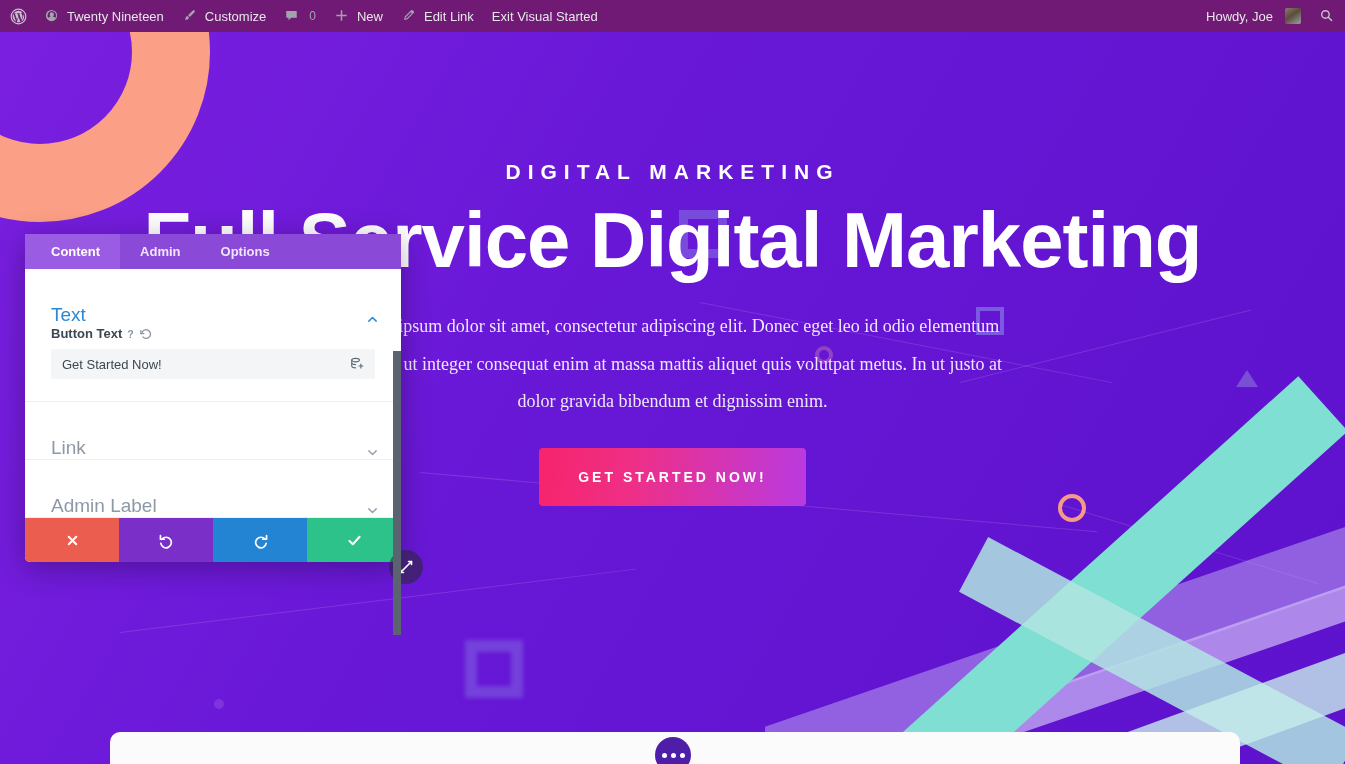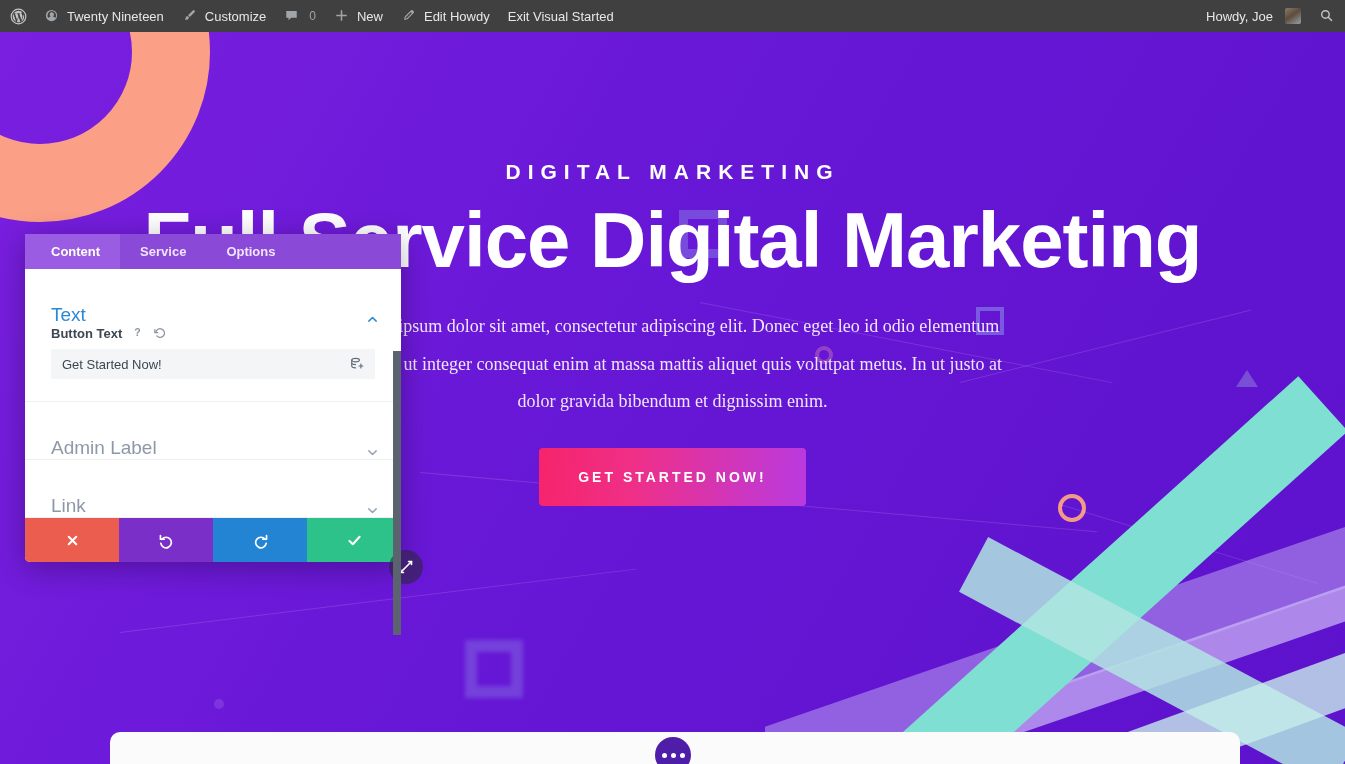--- a/index.html
+++ b/index.html
@@ -11,21 +11,21 @@
     font-family: "Liberation Sans", sans-serif;
     background: #6a18d4;
   }
 
   
   #admin-bar {
     position: absolute;
     top: 0; left: 0;
     width: 1345px;
     height: 32px;
-    background: #404040;
+    background: #701a75;
     display: flex;
     align-items: center;
     z-index: 100;
     font-size: 13px;
     color: #e6e7e8;
   }
   .ab-item {
     display: flex;
     align-items: center;
     gap: 6px;
@@ -382,22 +382,22 @@
     display: flex;
     align-items: center;
     justify-content: center;
   }
   .section.open .chev { color: #2d88d4; }
 
   .section-body { padding: 0 26px 22px; }
 
   .field-label-row {
     display: flex;
-    align-items: flex-start;
-    gap: 9px;
+    align-items: flex-end;
+    gap: 2px;
     margin-bottom: 8px;
   }
   .field-label {
     font-size: 13px;
     font-weight: 700;
     color: #3c4752;
   }
   .field-help, .field-reset {
     color: #8c96a3;
     font-size: 13px;
@@ -539,21 +539,21 @@
     </span>
     <span>New</span>
   </div>
 
   <div class="ab-item">
     <span class="ab-icon">
       <svg width="15" height="15" viewBox="0 0 20 20" fill="#a0a5aa">
         <path d="M15.6 3.1a1.5 1.5 0 0 0-2.2 0L5.1 11.4l-1 4.5 4.5-1 8.3-8.3a1.5 1.5 0 0 0 0-2.2l-1.3-1.3zM6.4 12.2l6.6-6.6 1.4 1.4-6.6 6.6-1.9.5.5-1.9z"></path>
       </svg>
     </span>
-    <span>Edit Howdy</span>
+    <span>Edit Link</span>
   </div>
 
   <div class="ab-item">
     <span>Exit Visual Started</span>
   </div>
 
   <div id="admin-bar-right">
     <div class="ab-item">
       <span>Howdy, Joe</span>
       <span class="ab-avatar"></span>
@@ -606,21 +606,21 @@
     <span></span>
     <span></span>
     <span></span>
   </div>
 
   <div id="settings-modal">
 
 
     <div id="modal-tabs">
       <div class="modal-tab active">Content</div>
-      <div class="modal-tab">Service</div>
+      <div class="modal-tab">Admin</div>
       <div class="modal-tab">Options</div>
     </div>
 
 
     <div id="modal-body">
 
       <div class="section open">
         <div class="section-head">
           <span class="section-title">Text</span>
           <span class="chev">
@@ -653,32 +653,32 @@
                 <path d="M3.1 8.2v3.1c0 1.1 1.9 2 4.3 2"></path>
                 <path d="M13.4 9.1v4.4M11.2 11.3h4.4"></path>
               </svg>
             </span>
           </div>
         </div>
       </div>
 
       <div class="section">
         <div class="section-head">
-          <span class="section-title">Admin Label</span>
+          <span class="section-title">Link</span>
           <span class="chev">
             <svg width="13" height="13" viewBox="0 0 16 16" fill="none" stroke="currentColor" stroke-width="1.8" stroke-linecap="round" stroke-linejoin="round">
               <path d="M3.5 6L8 10.4 12.5 6"></path>
             </svg>
           </span>
         </div>
       </div>
 
       <div class="section">
         <div class="section-head">
-          <span class="section-title">Link</span>
+          <span class="section-title">Admin Label</span>
           <span class="chev">
             <svg width="13" height="13" viewBox="0 0 16 16" fill="none" stroke="currentColor" stroke-width="1.8" stroke-linecap="round" stroke-linejoin="round">
               <path d="M3.5 6L8 10.4 12.5 6"></path>
             </svg>
           </span>
         </div>
       </div>
 
     </div>
 

